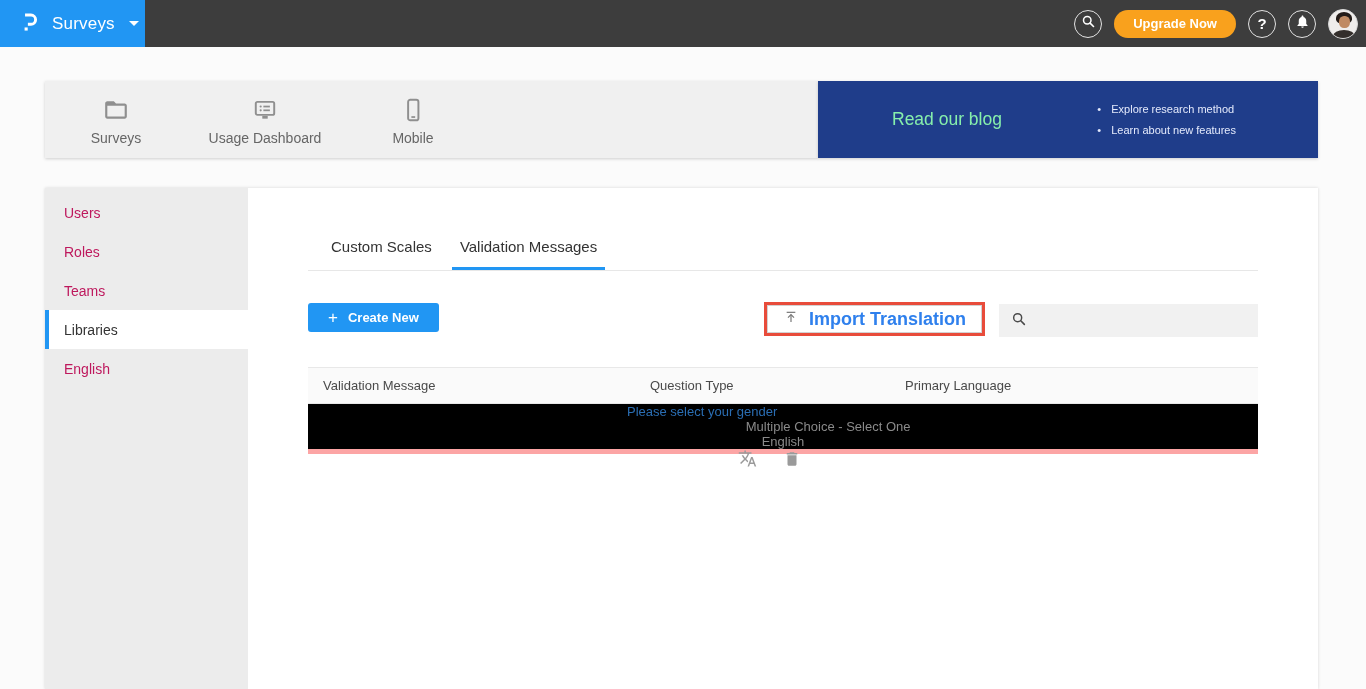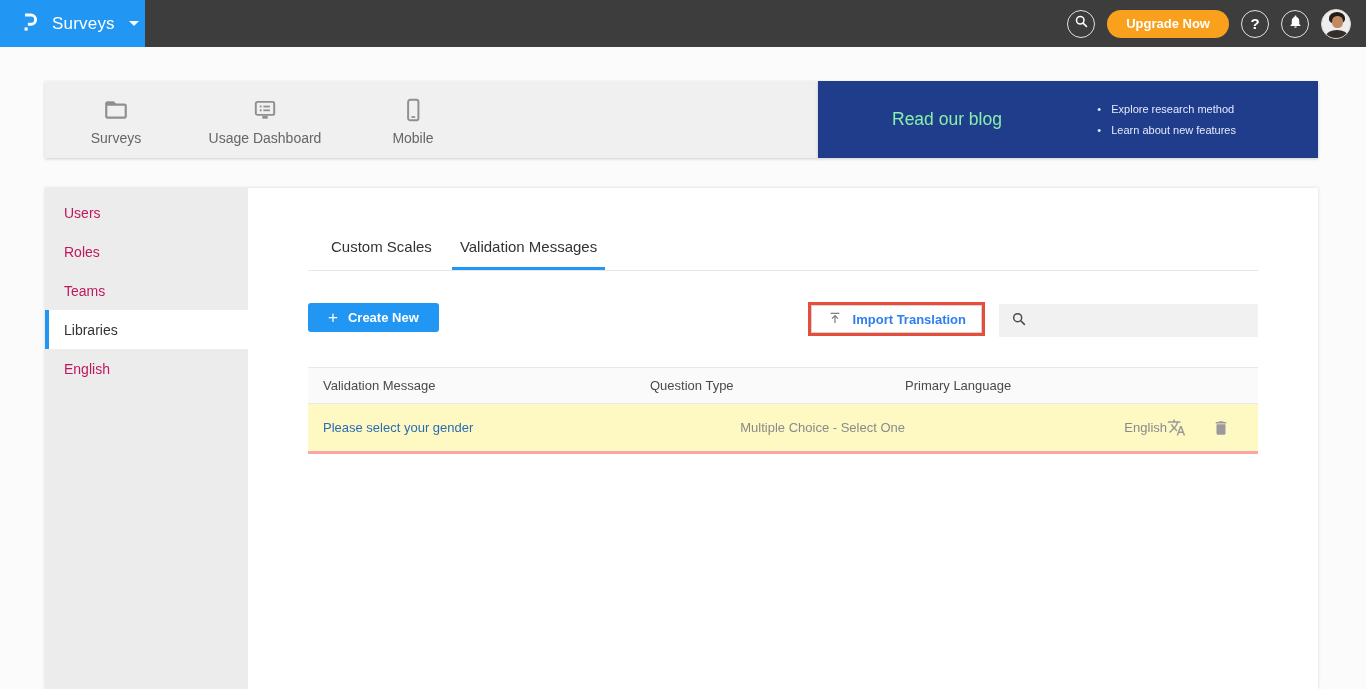--- a/index.html
+++ b/index.html
@@ -9,21 +9,21 @@
   
   .topbar { position:absolute; top:0; left:0; width:1366px; height:47px;
             background:#3d3d3d; display:flex; align-items:center; z-index:30; }
   .logo-block { width:145px; height:47px; background:#2196f3; display:flex;
                 align-items:center; padding-left:20px; gap:10px; cursor:pointer; }
   .logo-block .product { color:#fff; font-size:17px; letter-spacing:.2px; }
   .caret-down { width:0; height:0; border-left:5px solid transparent;
                 border-right:5px solid transparent; border-top:5px solid #fff;
                 margin-left:4px; }
   .topbar-right { margin-left:auto; display:flex; align-items:center;
-                  gap:12px; padding-right:15px; }
+                  gap:12px; padding-right:8px; }
   .circle-btn { width:28px; height:28px; border-radius:50%;
                 border:1.5px solid #e3e3e3; display:flex; align-items:center;
                 justify-content:center; color:#fff; cursor:pointer; }
   .circle-btn.qmark { font-size:15px; font-weight:bold; }
   .upgrade-btn { height:28px; padding:0 19px; border-radius:14px; border:none;
                  background:#f9a11d; color:#fff; font-size:13px; font-weight:bold;
                  font-family:"Liberation Sans", sans-serif; cursor:pointer; }
   .avatar { width:30px; height:30px; border-radius:50%; background:#efedeb;
             position:relative; overflow:hidden; cursor:pointer;
             border:1px solid #d8d8d8; }
@@ -76,34 +76,34 @@
   .toolbar { margin-top:31px; display:flex; align-items:flex-start; height:34px; }
   .create-btn { margin-top:1px; height:29px; padding:0 20px; background:#2196f3;
                 border:none; border-radius:3px; color:#fff; font-size:13px;
                 font-weight:bold; display:flex; align-items:center; gap:10px;
                 font-family:"Liberation Sans", sans-serif; cursor:pointer; }
   .create-btn .plus { font-size:17px; font-weight:normal; line-height:1; }
   .toolbar-right { margin-left:auto; display:flex; align-items:flex-start; }
   .annotation-box { border:3px solid #e84c3b; }
   .import-btn { height:28px; background:#fff; border:1px solid #d2d2d2;
                 display:flex; align-items:center; gap:10px; padding:0 15px;
-                color:#2f80ed; font-size:13px; font-weight:bold;
+                color:#2f80ed; font-size:18px; font-weight:bold;
                 font-family:"Liberation Sans", sans-serif; cursor:pointer; }
   .searchbox { margin-left:14px; margin-top:2px; width:259px; height:33px;
                background:#f1f1f1; display:flex; align-items:center;
                padding-left:12px; gap:8px; }
   .searchbox input { flex:1; height:100%; border:none; background:transparent;
                      outline:none; font-size:13px; color:#444;
                      font-family:"Liberation Sans", sans-serif; }
 
   .vtable { margin-top:31px; }
   .trow { display:flex; align-items:center; font-size:13px; }
   .thead { height:37px; background:#fafafa; border-top:1px solid #e8e8e8;
            border-bottom:1px solid #e8e8e8; color:#4a4a4a; font-weight:normal; }
-  .tbody-row { height:50px; border-bottom:3px solid #fca5a5; background:#fef9c3; }
+  .tbody-row { height:50px; border-bottom:5px solid #fca5a5; background:#000000;flex-direction:column; }
   .col1 { width:342px; padding-left:15px; }
   .col2 { width:255px; }
   .col3 { flex:1; }
   .col-actions { display:flex; align-items:center; gap:26px; padding-right:28px; }
   .msg-link { color:#2a6db2; cursor:pointer; text-decoration:none; }
   .muted { color:#8a8a8a;text-align:right; }
   .action-icon { cursor:pointer; display:flex; }
 </style>
 </head>
 <body>

